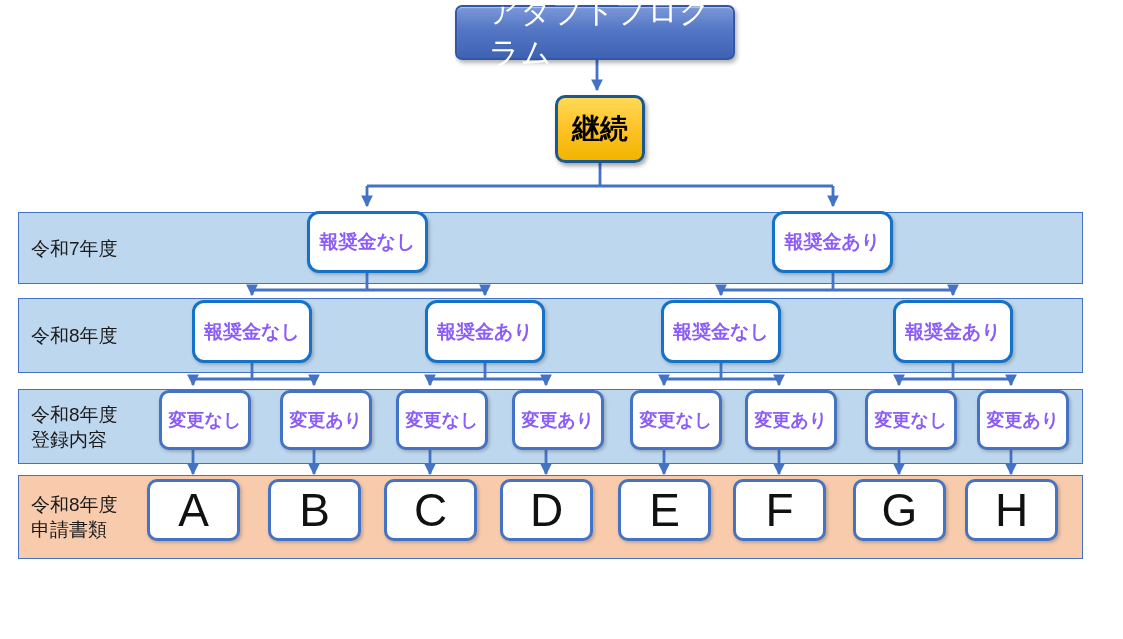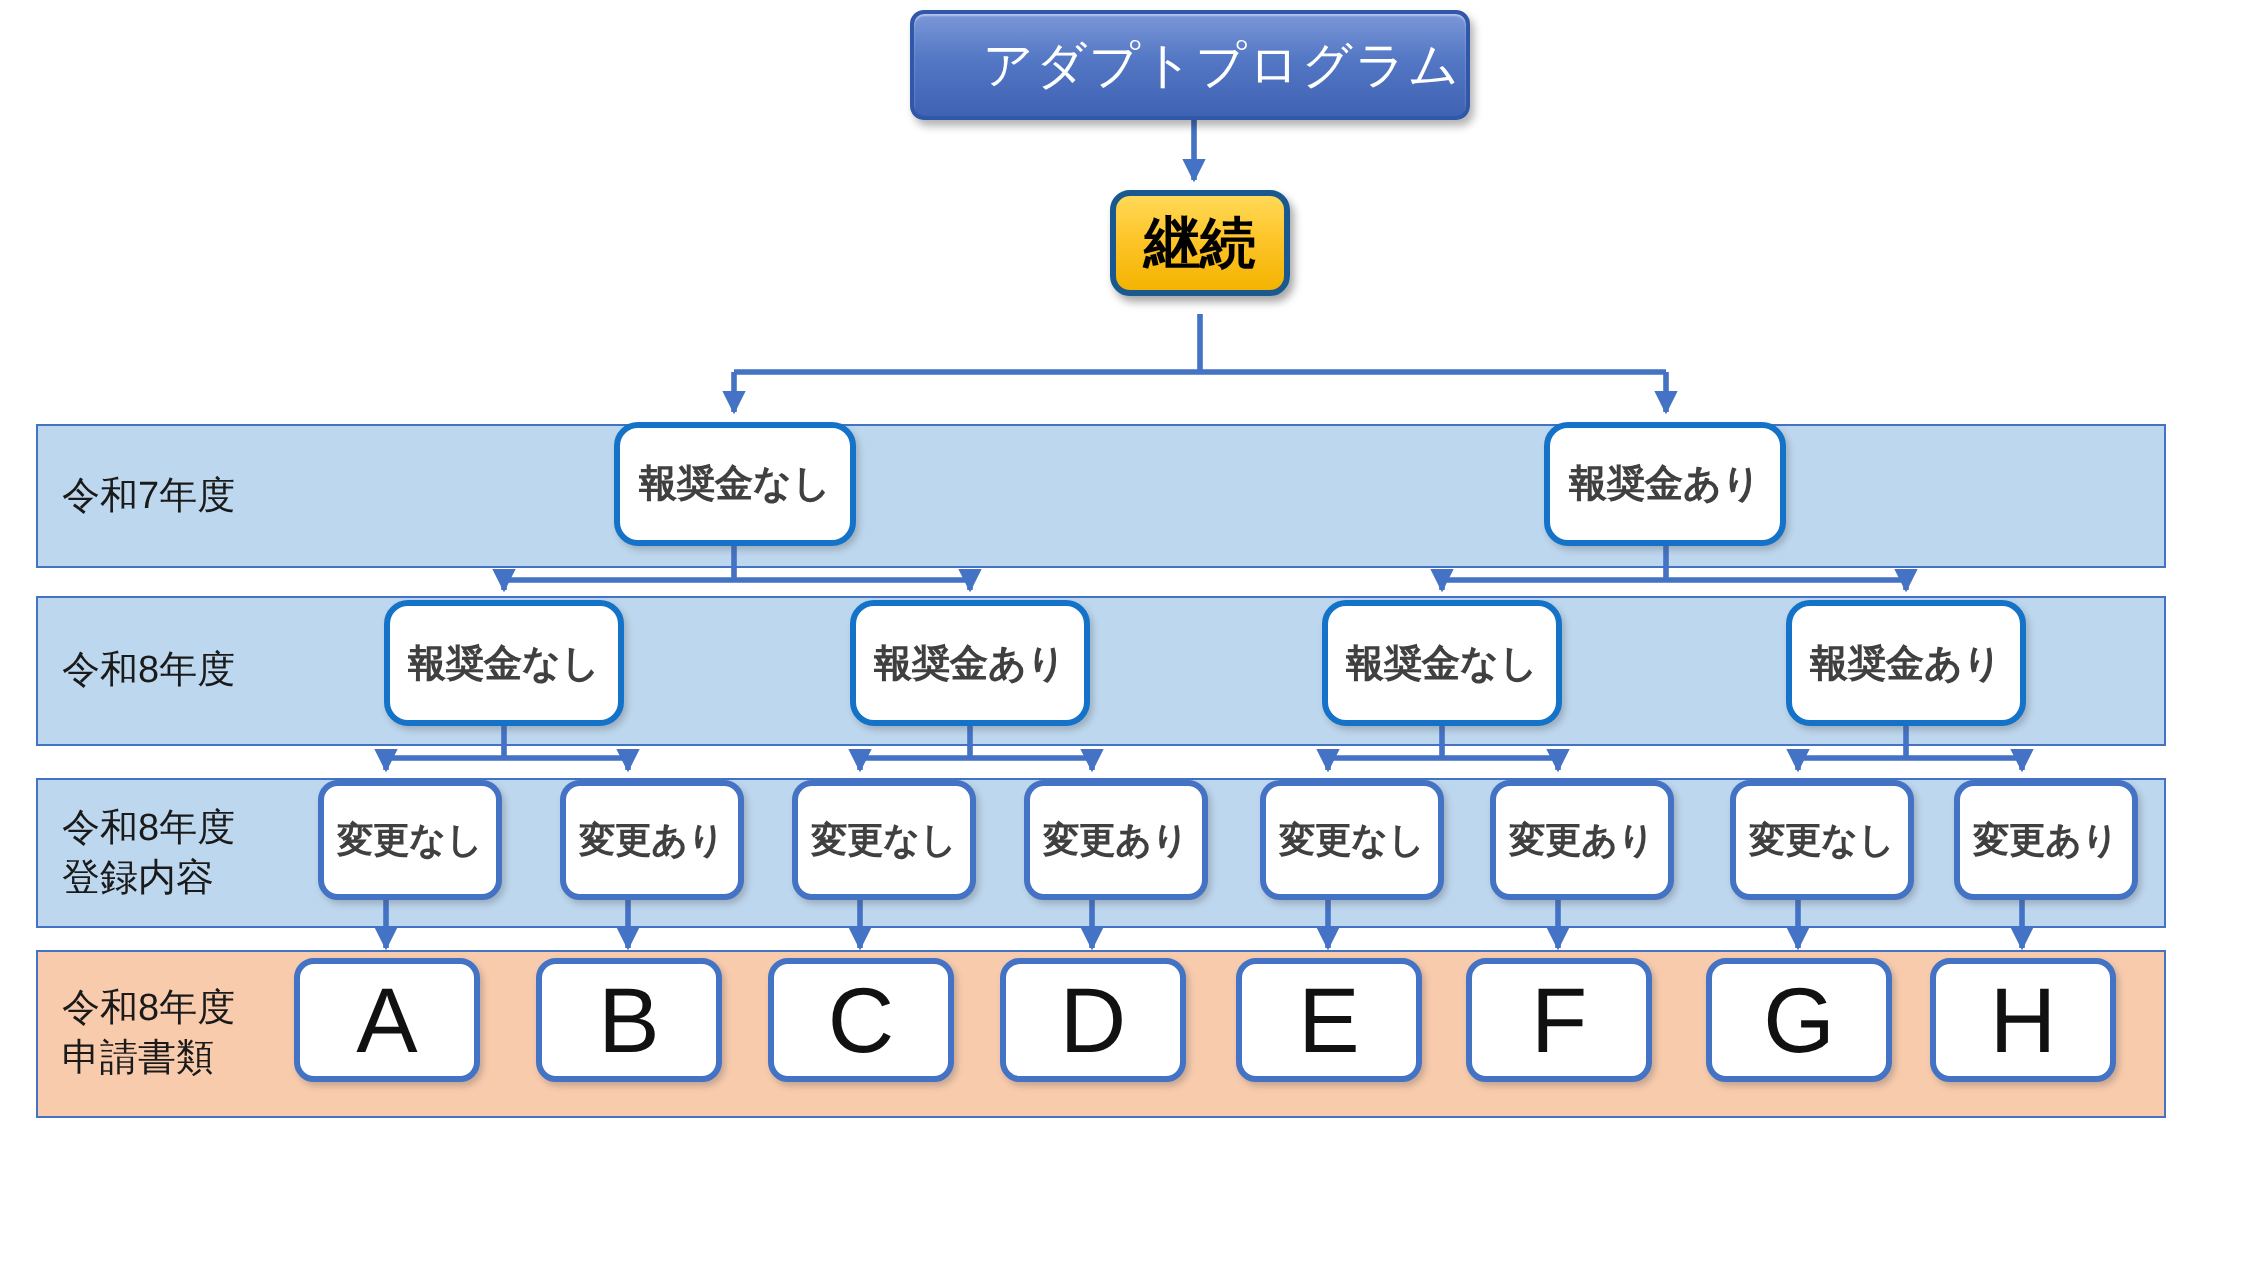--- a/index.html
+++ b/index.html
@@ -9,46 +9,46 @@
   }
   .abs{position:absolute;box-sizing:border-box;}
 
   
   .title-box{
     left:455px;top:5px;width:280px;height:55px;
     background:linear-gradient(180deg,#7b97d8 0%,#5377c4 45%,#3f63b3 100%);
     border:2px solid #3158a8;border-radius:7px;
     box-shadow:2px 3px 4px rgba(0,0,0,.30), inset 0 1px 1px rgba(255,255,255,.45);
     display:flex;align-items:center;justify-content:center;
-    color:#ffffff;font-size:25px;letter-spacing:1px;padding-left:32px;
+    color:#ffffff;font-size:30px;letter-spacing:1px;padding-left:32px;
   }
 
   
   .gold-box{
-    left:555px;top:95px;width:90px;height:53px;
+    left:555px;top:95px;width:90px;height:68px;
     background:linear-gradient(180deg,#ffd957 0%,#fec52a 45%,#f3b300 100%);
     border:3px solid #19598f;border-radius:10px;
     box-shadow:2px 3px 4px rgba(0,0,0,.35);
     display:flex;align-items:center;justify-content:center;
     color:#000000;font-size:28px;font-weight:bold;
   }
 
   
   .band{left:18px;width:1065px;border:1.5px solid #4472c4;background:#bdd7ee;
         display:flex;flex-direction:column;justify-content:center;padding-left:12px;}
   .band-1{top:212px;height:72px;}
   .band-2{top:298px;height:75px;}
   .band-3{top:389px;height:75px;}
   .band-4{top:475px;height:84px;background:#f8cbad;}
   .band-label{font-size:19px;color:#1a1a1a;line-height:25px;white-space:nowrap;}
 
   
   .node{
     background:#ffffff;display:flex;align-items:center;justify-content:center;
-    color:#404040;box-shadow:1.5px 2px 3px rgba(80,80,80,.30);
+    color:#8b5cf6;box-shadow:1.5px 2px 3px rgba(80,80,80,.30);
   }
   .n-big{border:3px solid #1473c8;border-radius:12px;width:121px;height:62px;
          font-size:19px;font-weight:bold;}
   .n-mid{border:3px solid #4472c4;border-radius:10px;width:92px;height:60px;
          font-size:18px;font-weight:bold;margin-left:12px;}
   .n-doc{border:3px solid #4472c4;border-radius:10px;width:93px;height:62px;
          font-size:46px;font-weight:300;color:#111111;}
 
   svg.connectors{position:absolute;left:0;top:0;width:1123px;height:639px;pointer-events:none;}
 </style>

